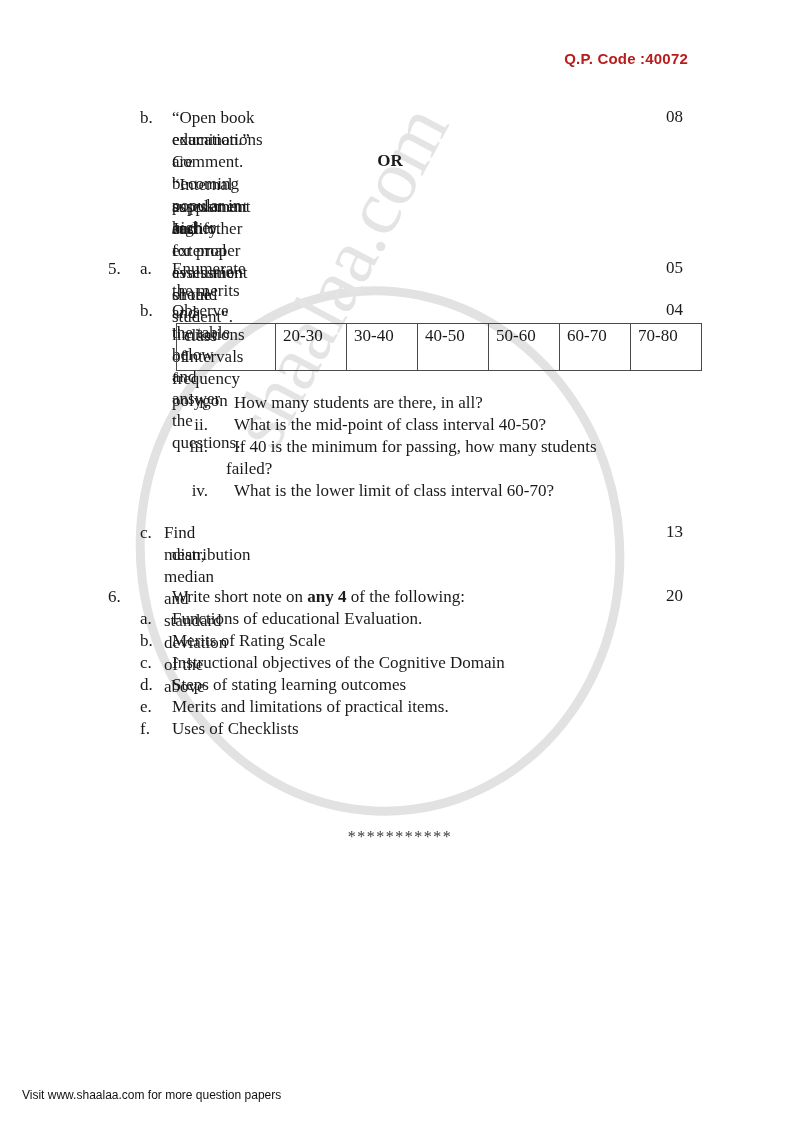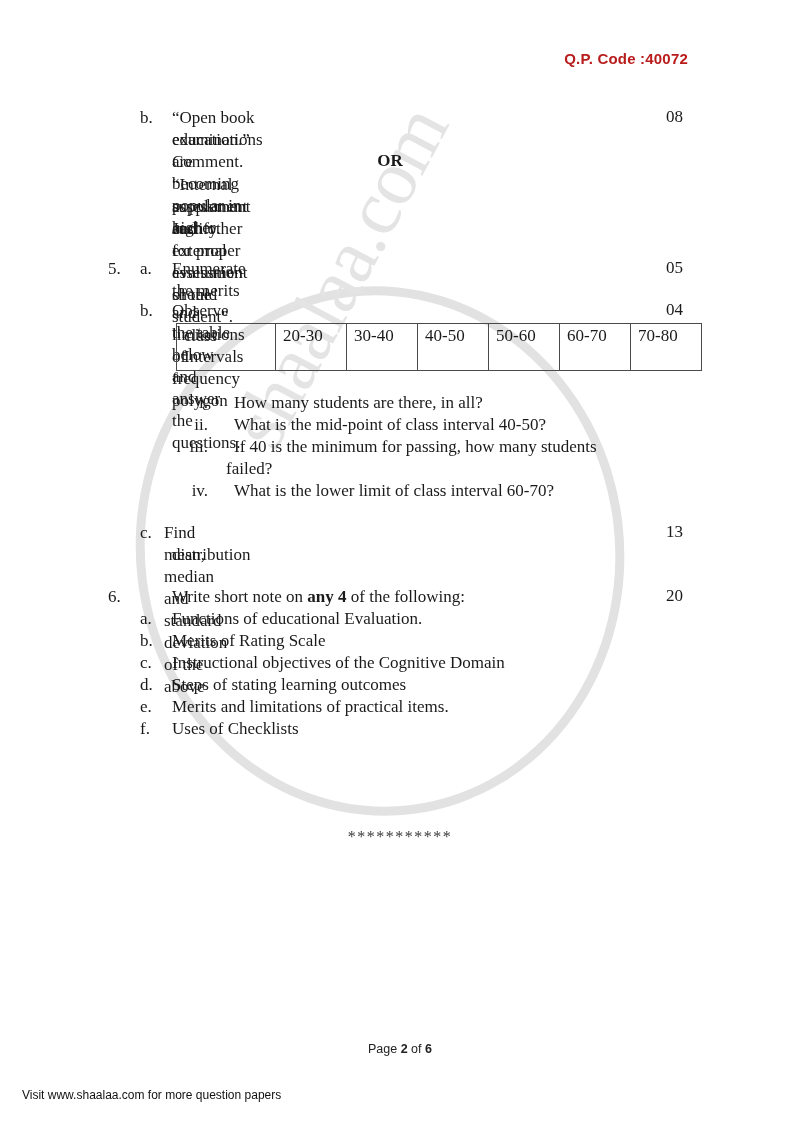--- a/index.html
+++ b/index.html
@@ -300,17 +300,16 @@
     <span class="l">e.</span>
     <span class="t">Merits and limitations of practical items.</span>
   </div>
   <div class="q6item" style="left:140px; top:718px;">
     <span class="l">f.</span>
     <span class="t">Uses of Checklists</span>
   </div>
 
   <div class="stars">***********</div>
 
-  <div class="page-footer"><span>Page </span><b>2</b><span> of </span><b>6</b></div>
 
   <div class="site-banner">Visit www.shaalaa.com for more question papers</div>
 
 </div>
 
 </body></html>

